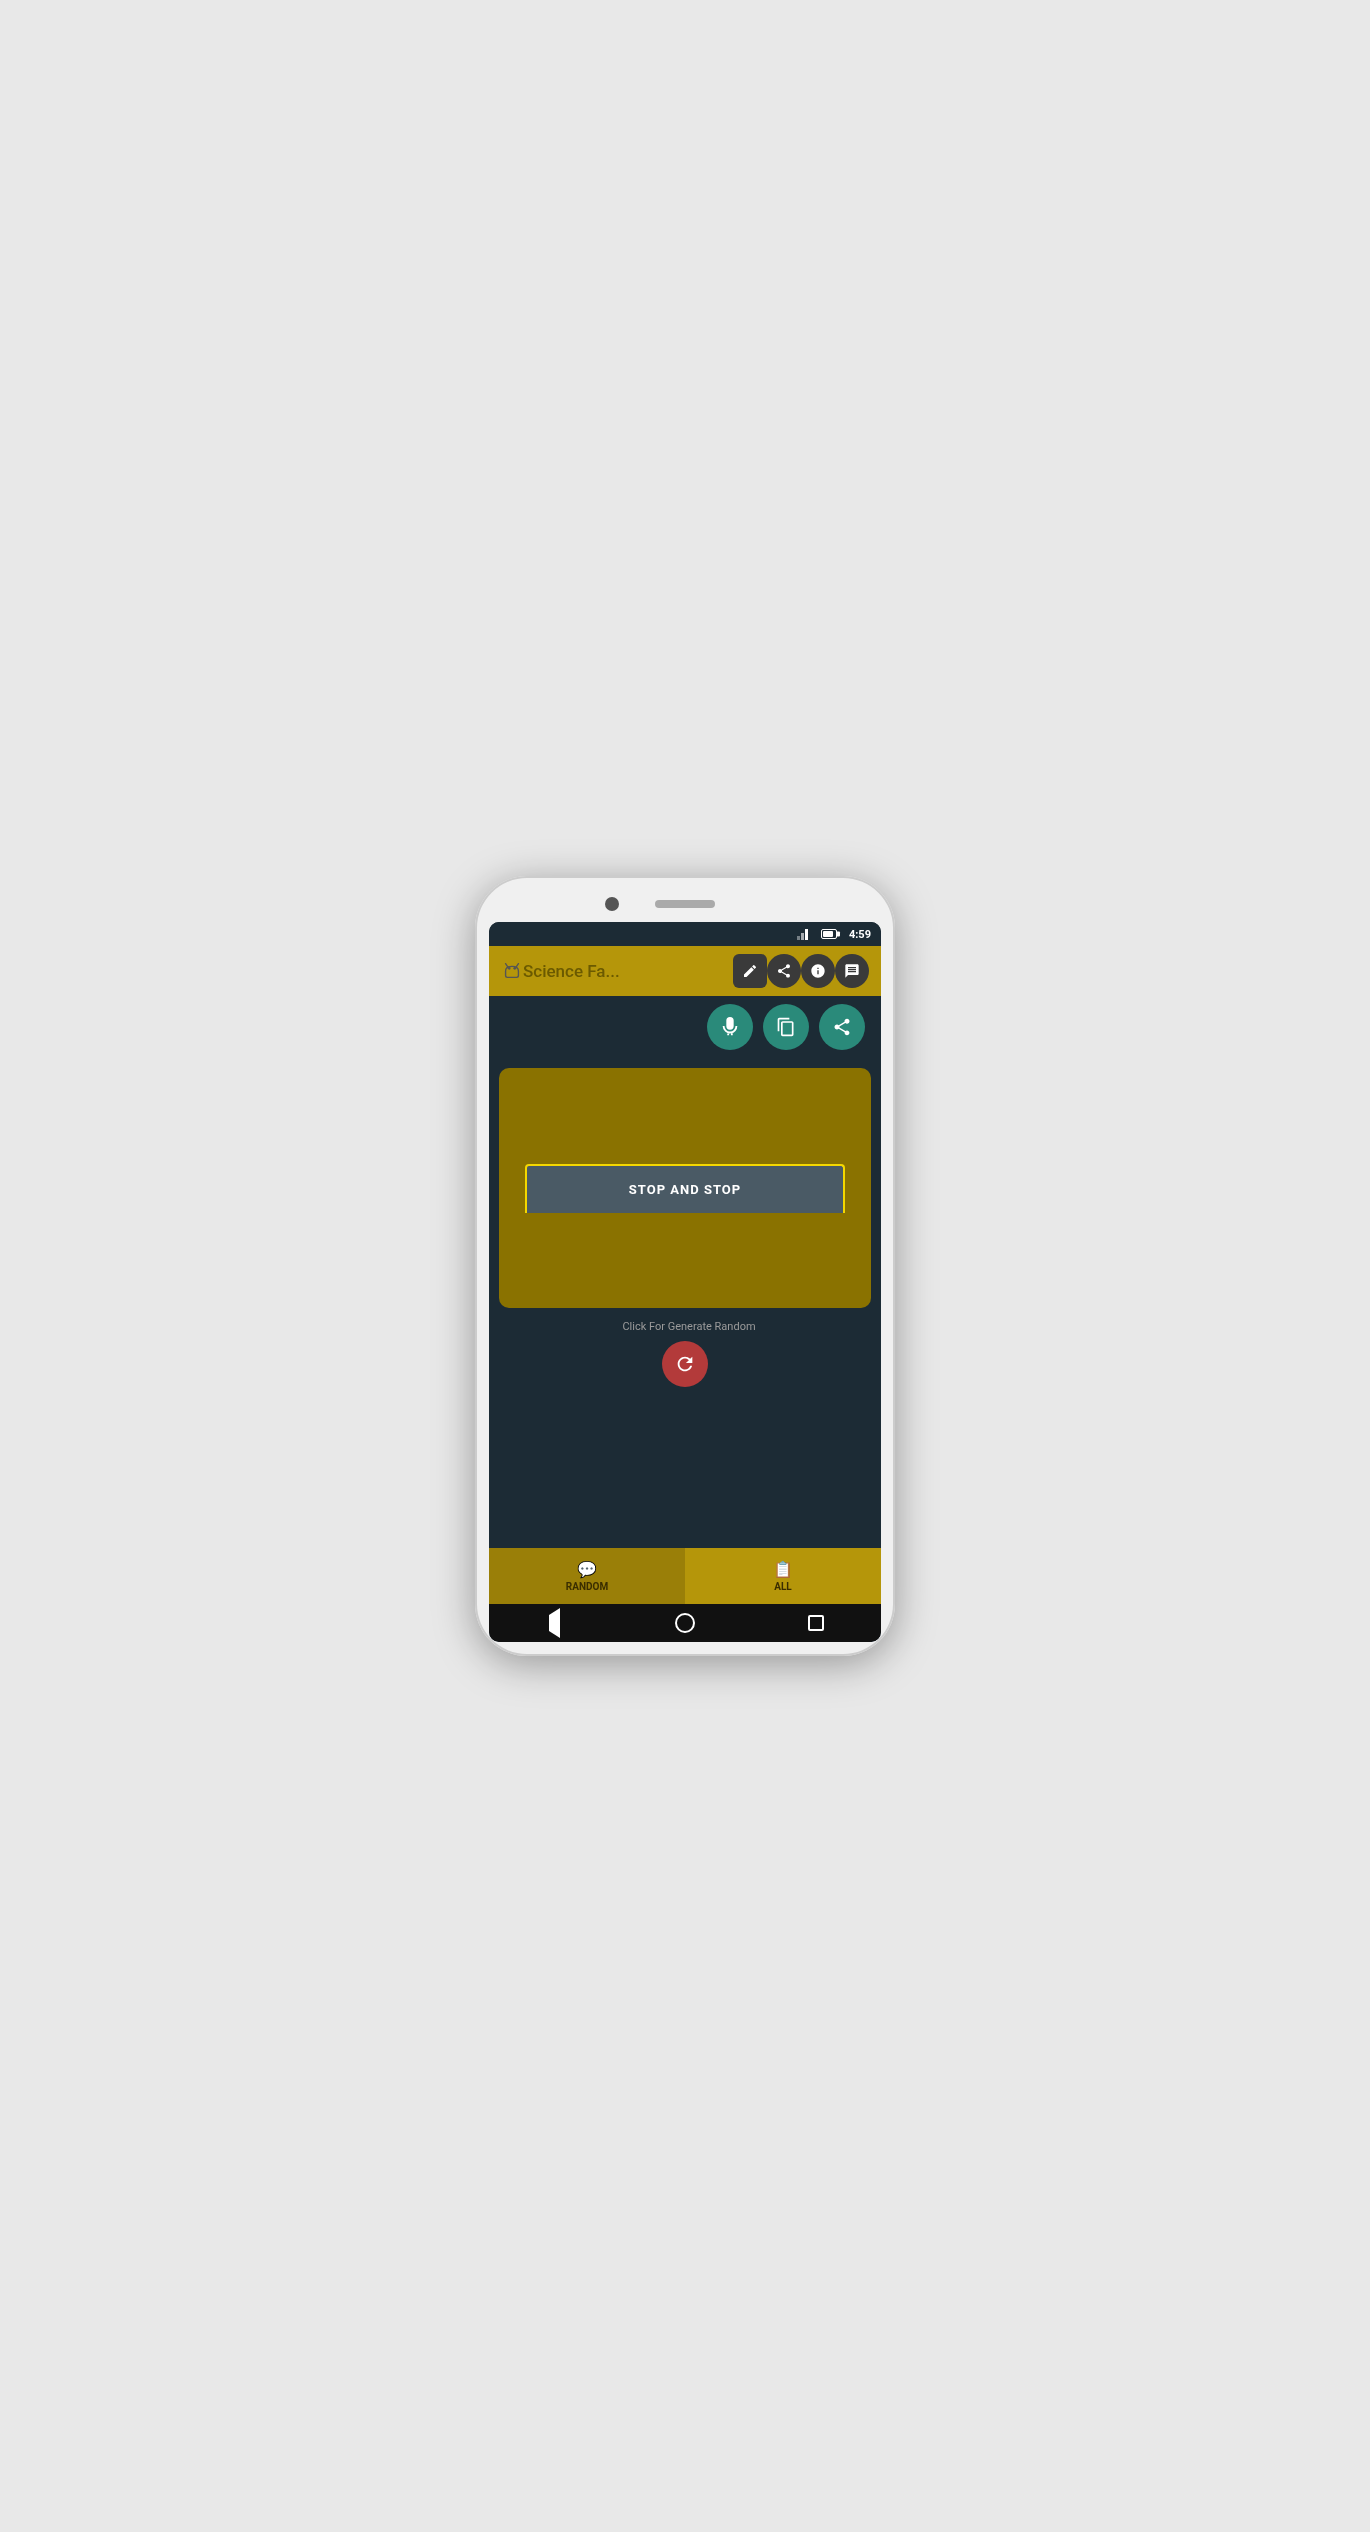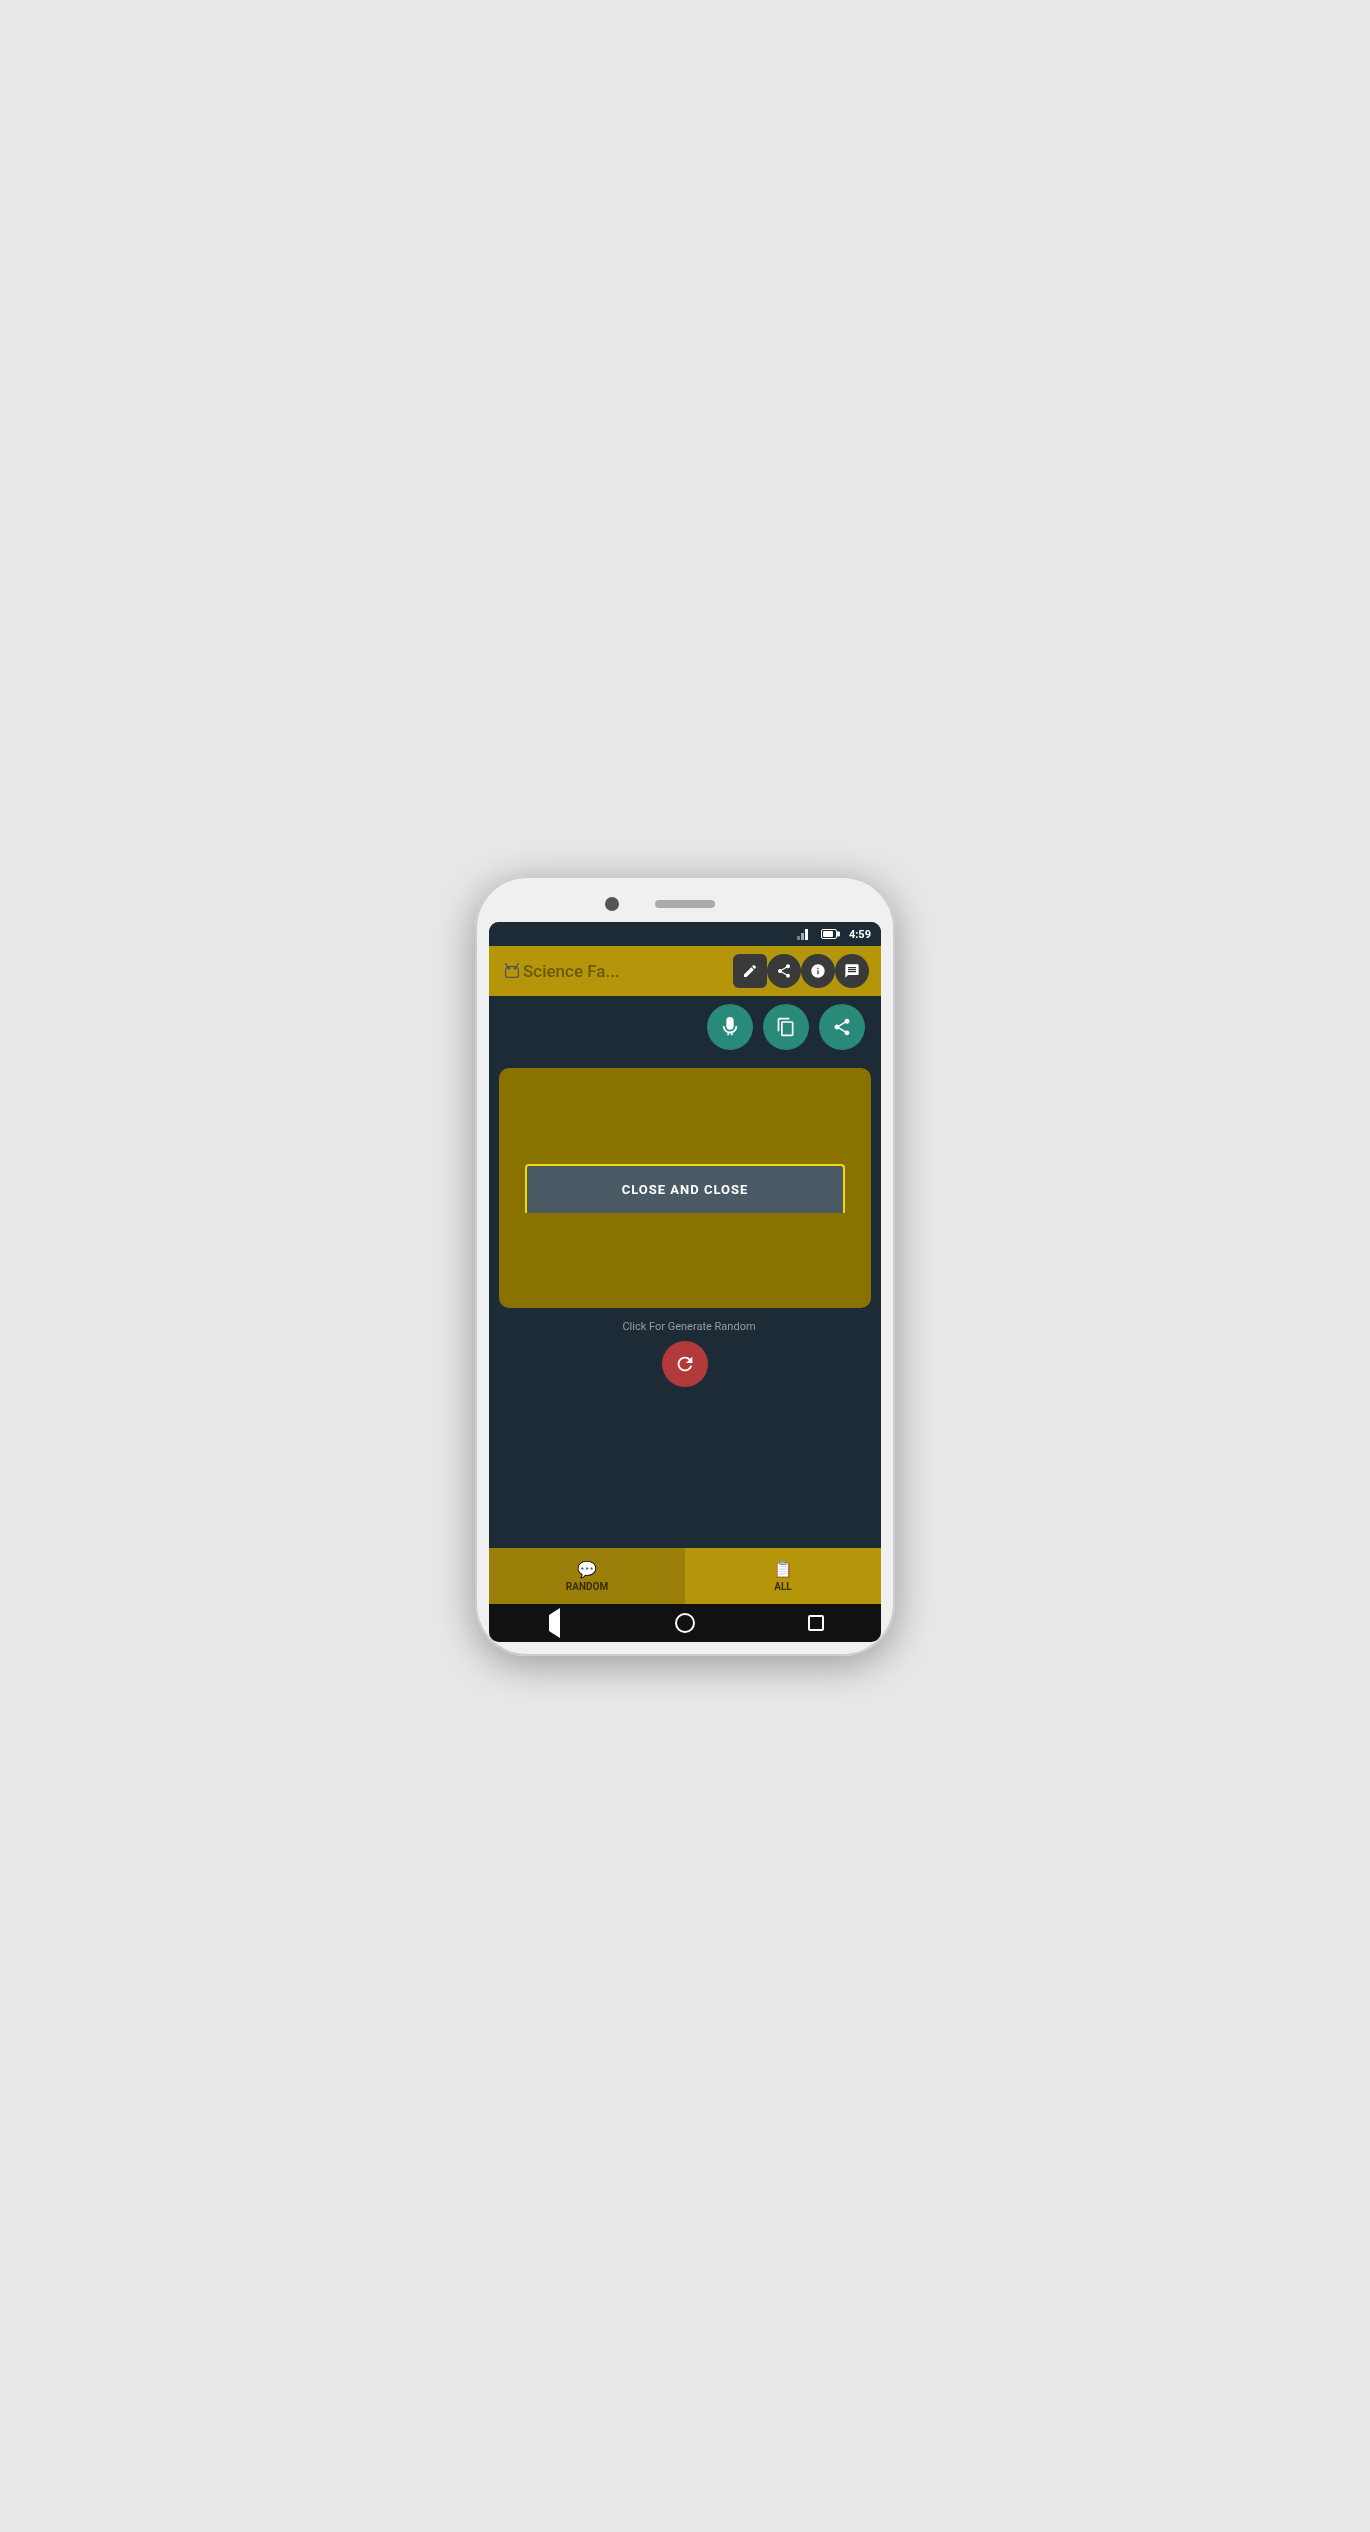--- a/index.html
+++ b/index.html
@@ -413,21 +413,21 @@
         <svg width="20" height="20" viewBox="0 0 24 24" fill="white">
             <path d="M18 16.08c-.76 0-1.44.3-1.96.77L8.91 12.7c.05-.23.09-.46.09-.7s-.04-.47-.09-.7l7.05-4.11c.54.5 1.25.81 2.04.81 1.66 0 3-1.34 3-3s-1.34-3-3-3-3 1.34-3 3c0 .24.04.47.09.7L8.04 9.81C7.5 9.31 6.79 9 6 9c-1.66 0-3 1.34-3 3s1.34 3 3 3c.79 0 1.5-.31 2.04-.81l7.12 4.16c-.05.21-.08.43-.08.65 0 1.61 1.31 2.92 2.92 2.92s2.92-1.31 2.92-2.92-1.31-2.92-2.92-2.92z"></path>
           </svg>
       </div>
     </div>
 
     <div class="main-content">
       <div class="card-area">
 
         <div class="dialog-overlay">
-          <div class="stop-close-btn">CLOSE AND CLOSE</div>
+          <div class="stop-close-btn">STOP AND STOP</div>
         </div>
       </div>
 
       <div class="generate-label">Click For Generate Random</div>
 
       <div class="refresh-btn">
         <svg width="22" height="22" viewBox="0 0 24 24" fill="white">
             <path d="M17.65 6.35A7.958 7.958 0 0012 4c-4.42 0-7.99 3.58-7.99 8s3.57 8 7.99 8c3.73 0 6.84-2.55 7.73-6h-2.08A5.99 5.99 0 0112 18c-3.31 0-6-2.69-6-6s2.69-6 6-6c1.66 0 3.14.69 4.22 1.78L13 11h7V4l-2.35 2.35z"></path>
           </svg>
       </div>

